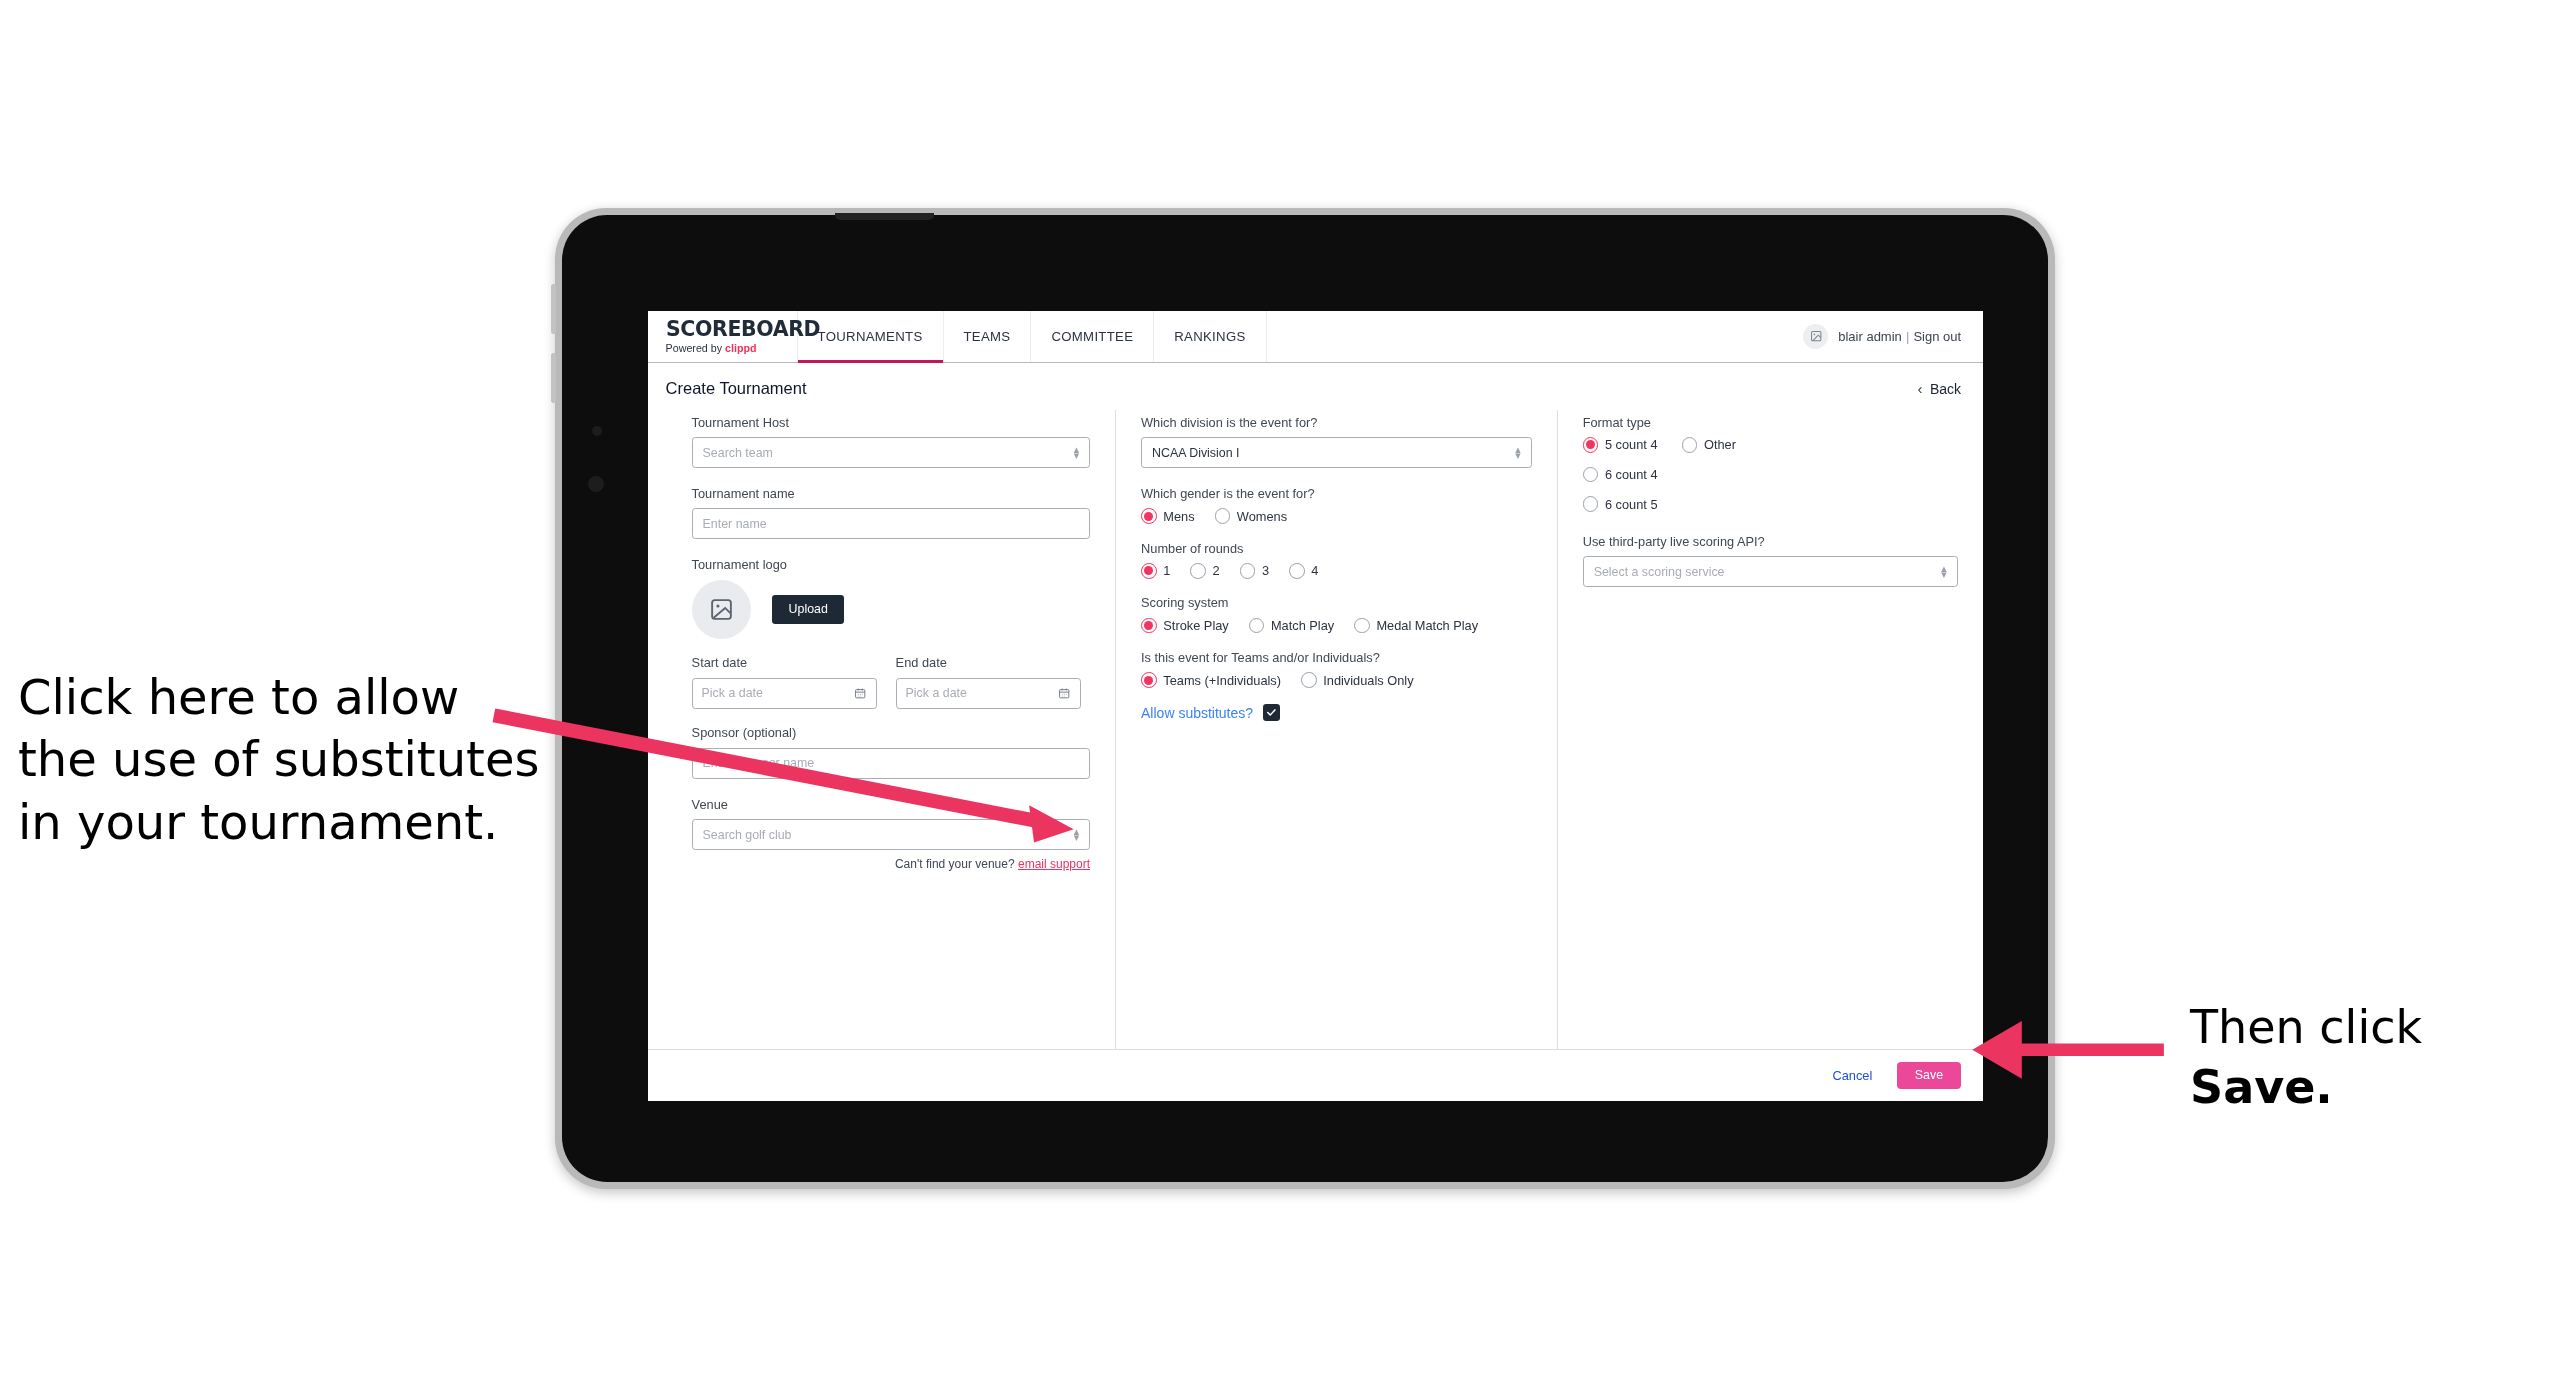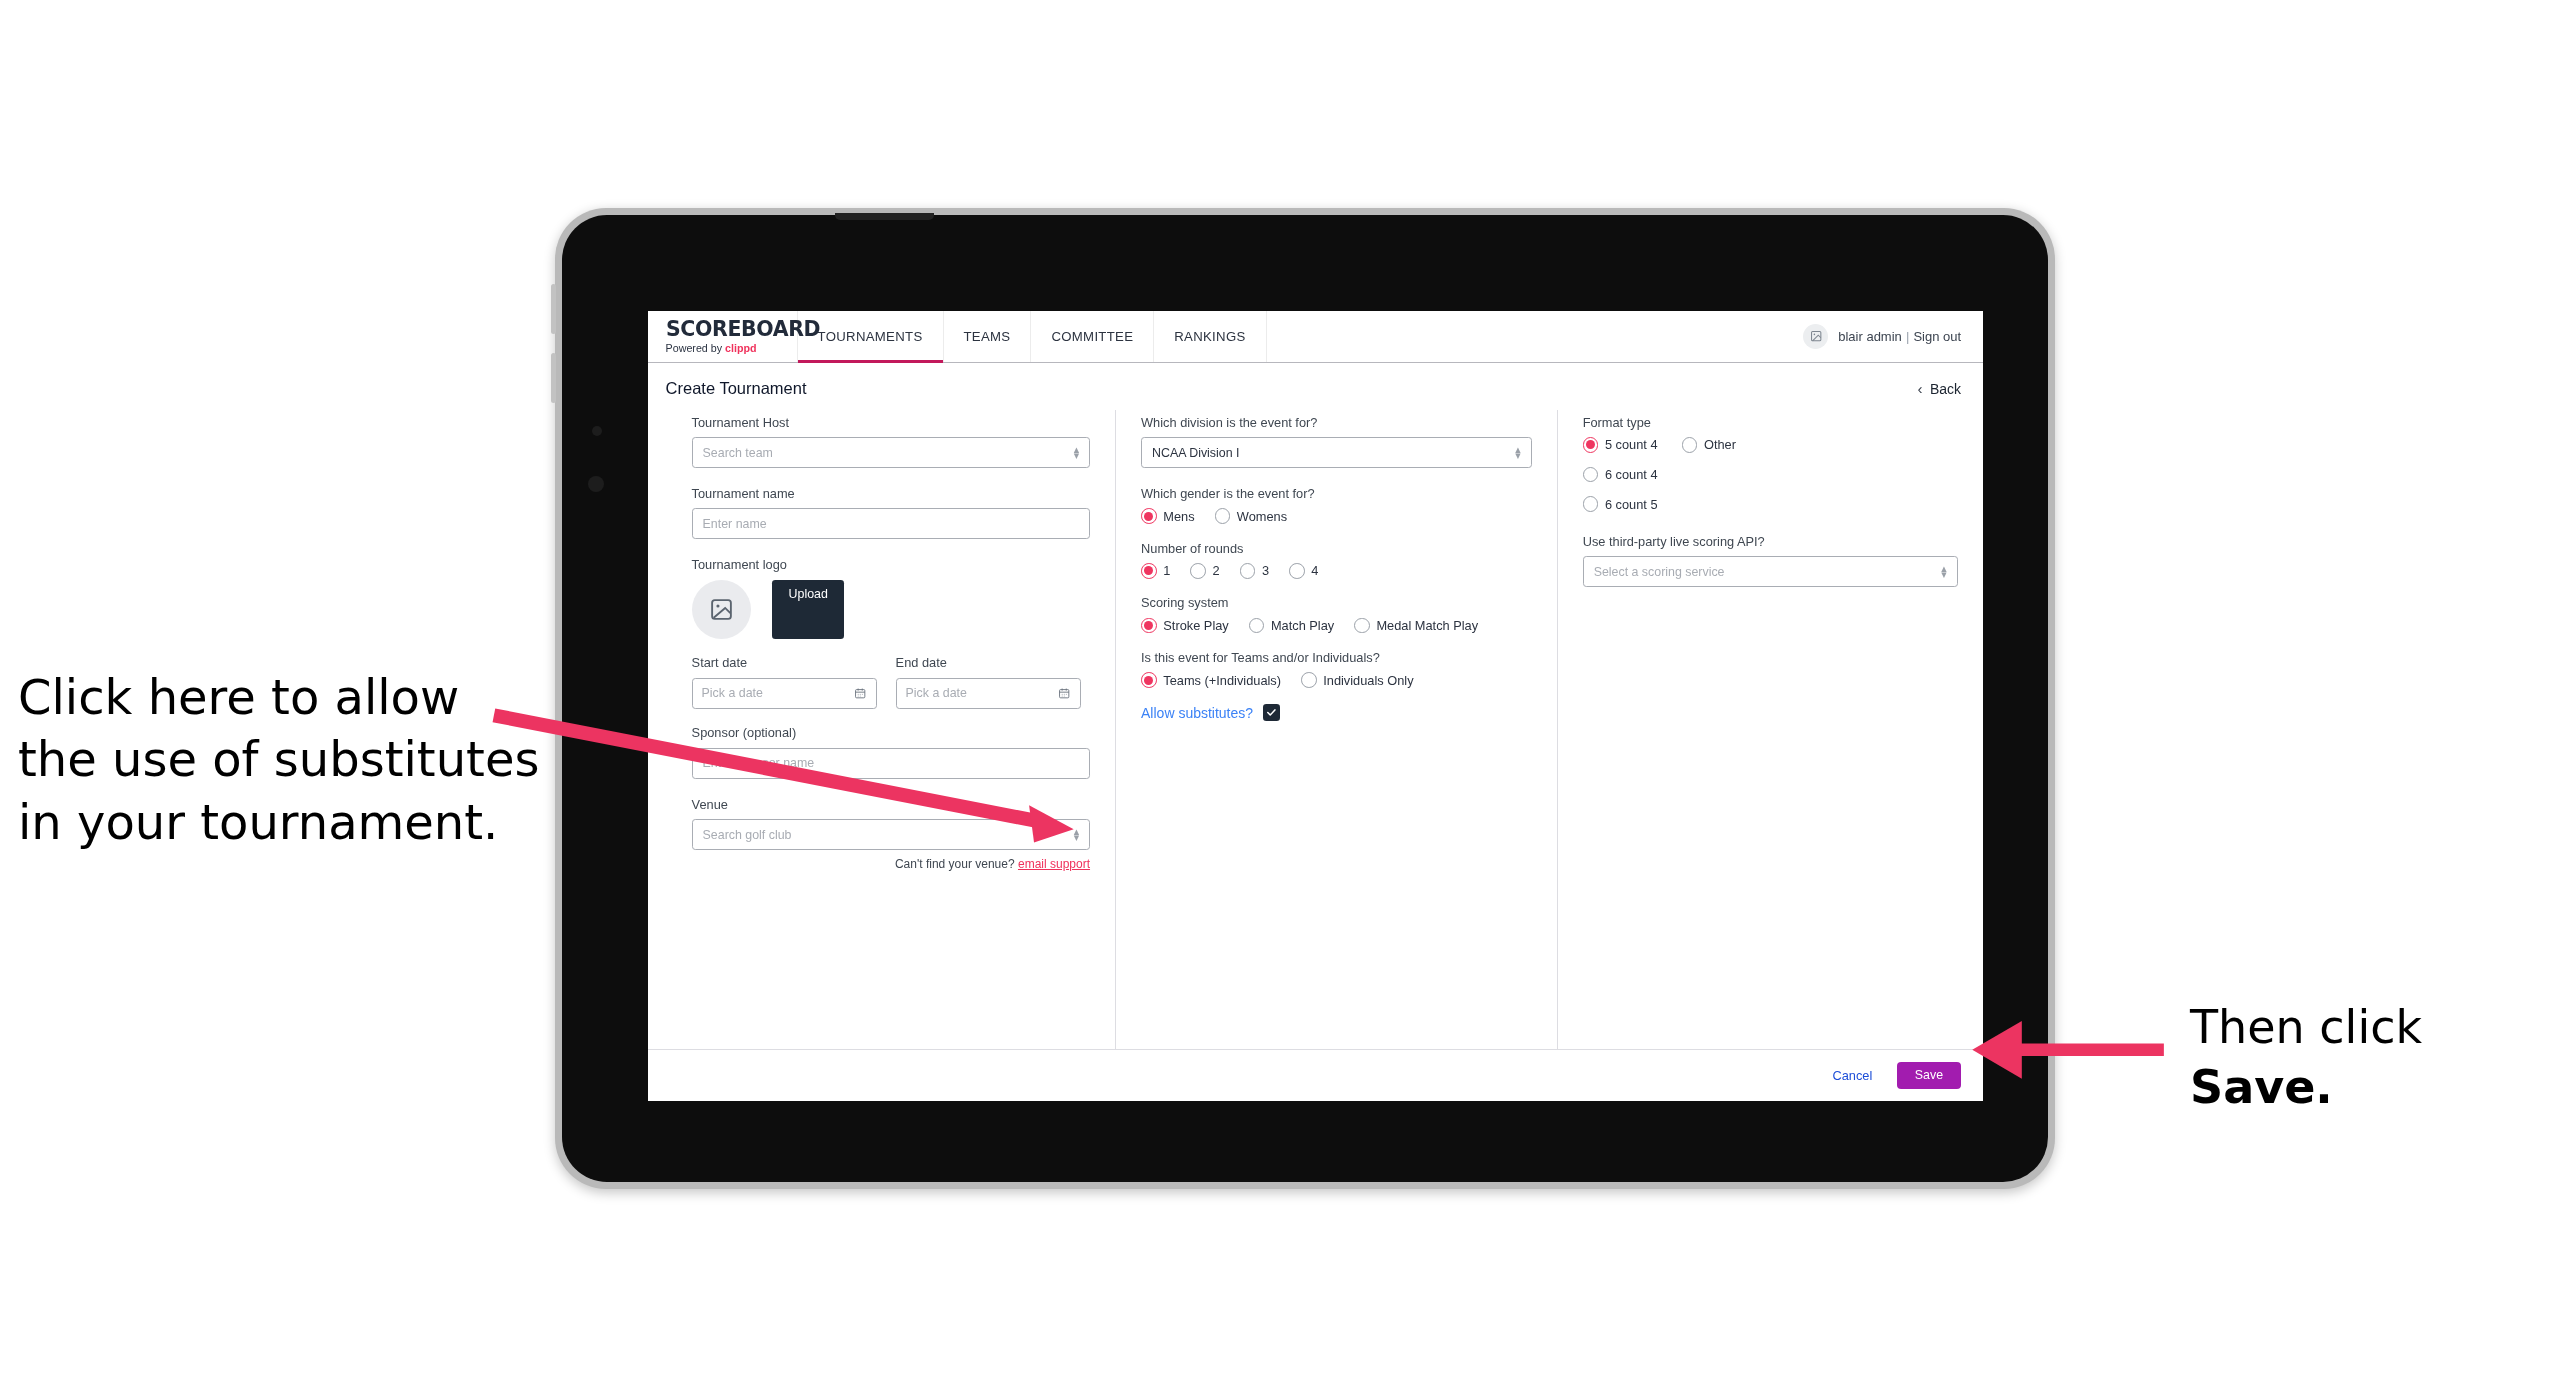--- a/index.html
+++ b/index.html
@@ -239,20 +239,21 @@
     line-height: 1;
     display: flex;
     flex-direction: column;
     align-items: center;
   }
   .spin-icon span { display: block; height: 5.8px; line-height: 5.8px; }
 
   
   #logo-row {
     display: flex;
+    align-items: center;
     gap: 21.5px;
     margin-top: 3.3px;
     margin-bottom: 16.5px;
   }
   #logo-circle {
     width: 59px;
     height: 59px;
     border-radius: 50%;
     background: #eaebee;
     display: flex;
@@ -372,21 +373,21 @@
     gap: 18px;
     background: #fff;
   }
   #cancel-button {
     font-size: 12.8px;
     color: #1d4ed8;
     cursor: pointer;
     padding: 5px 6.6px;
   }
   #save-button {
-    background: #a21caf;
+    background: #ec4899;
     color: #ffffff;
     font-size: 12.4px;
     padding: 6.6px 18px;
     border-radius: 4.1px;
     cursor: pointer;
   }
 
   
   .annotation-text {
     position: absolute;

